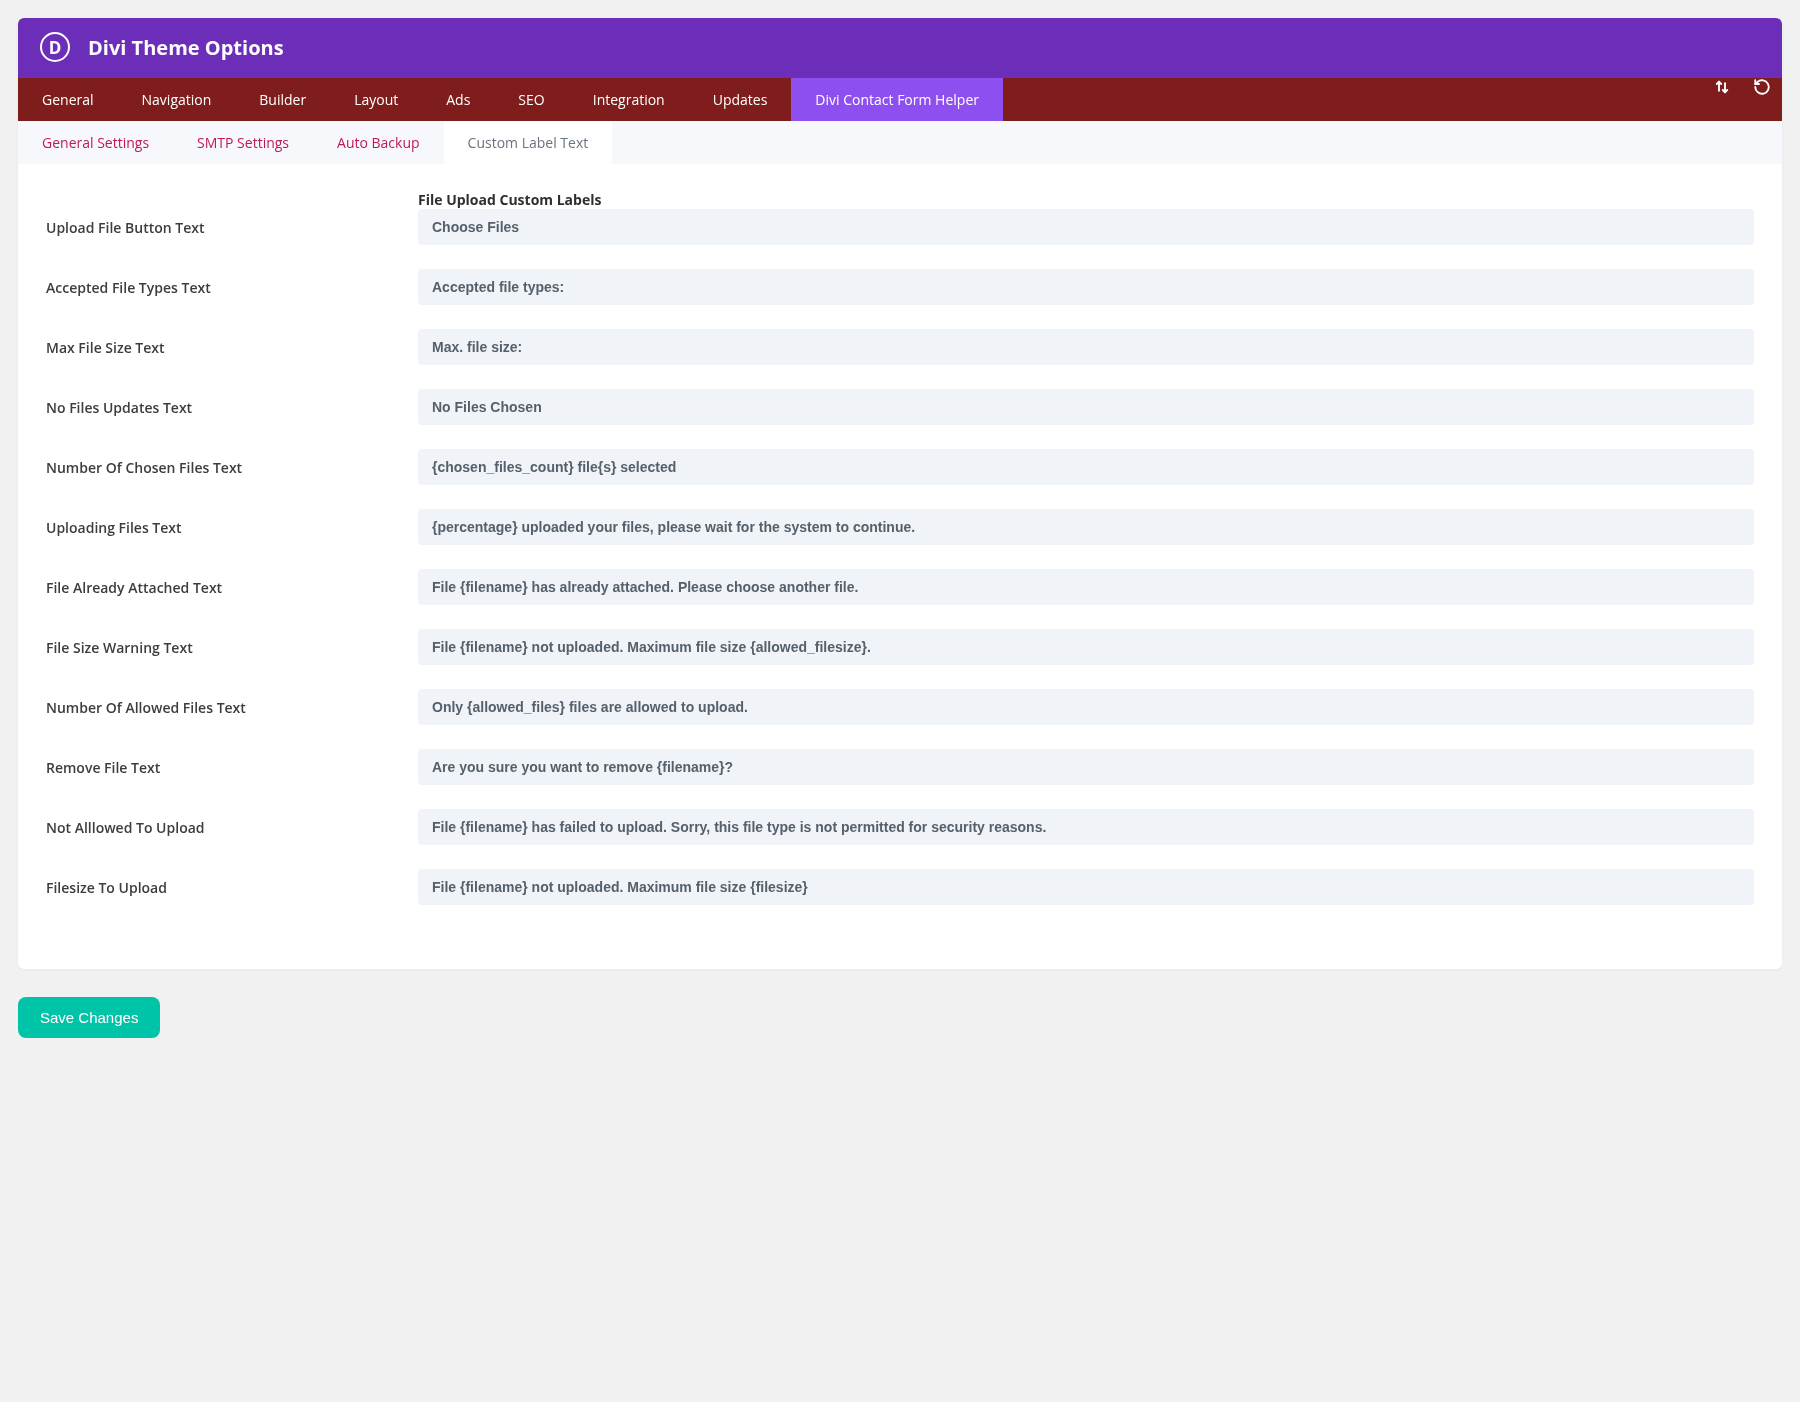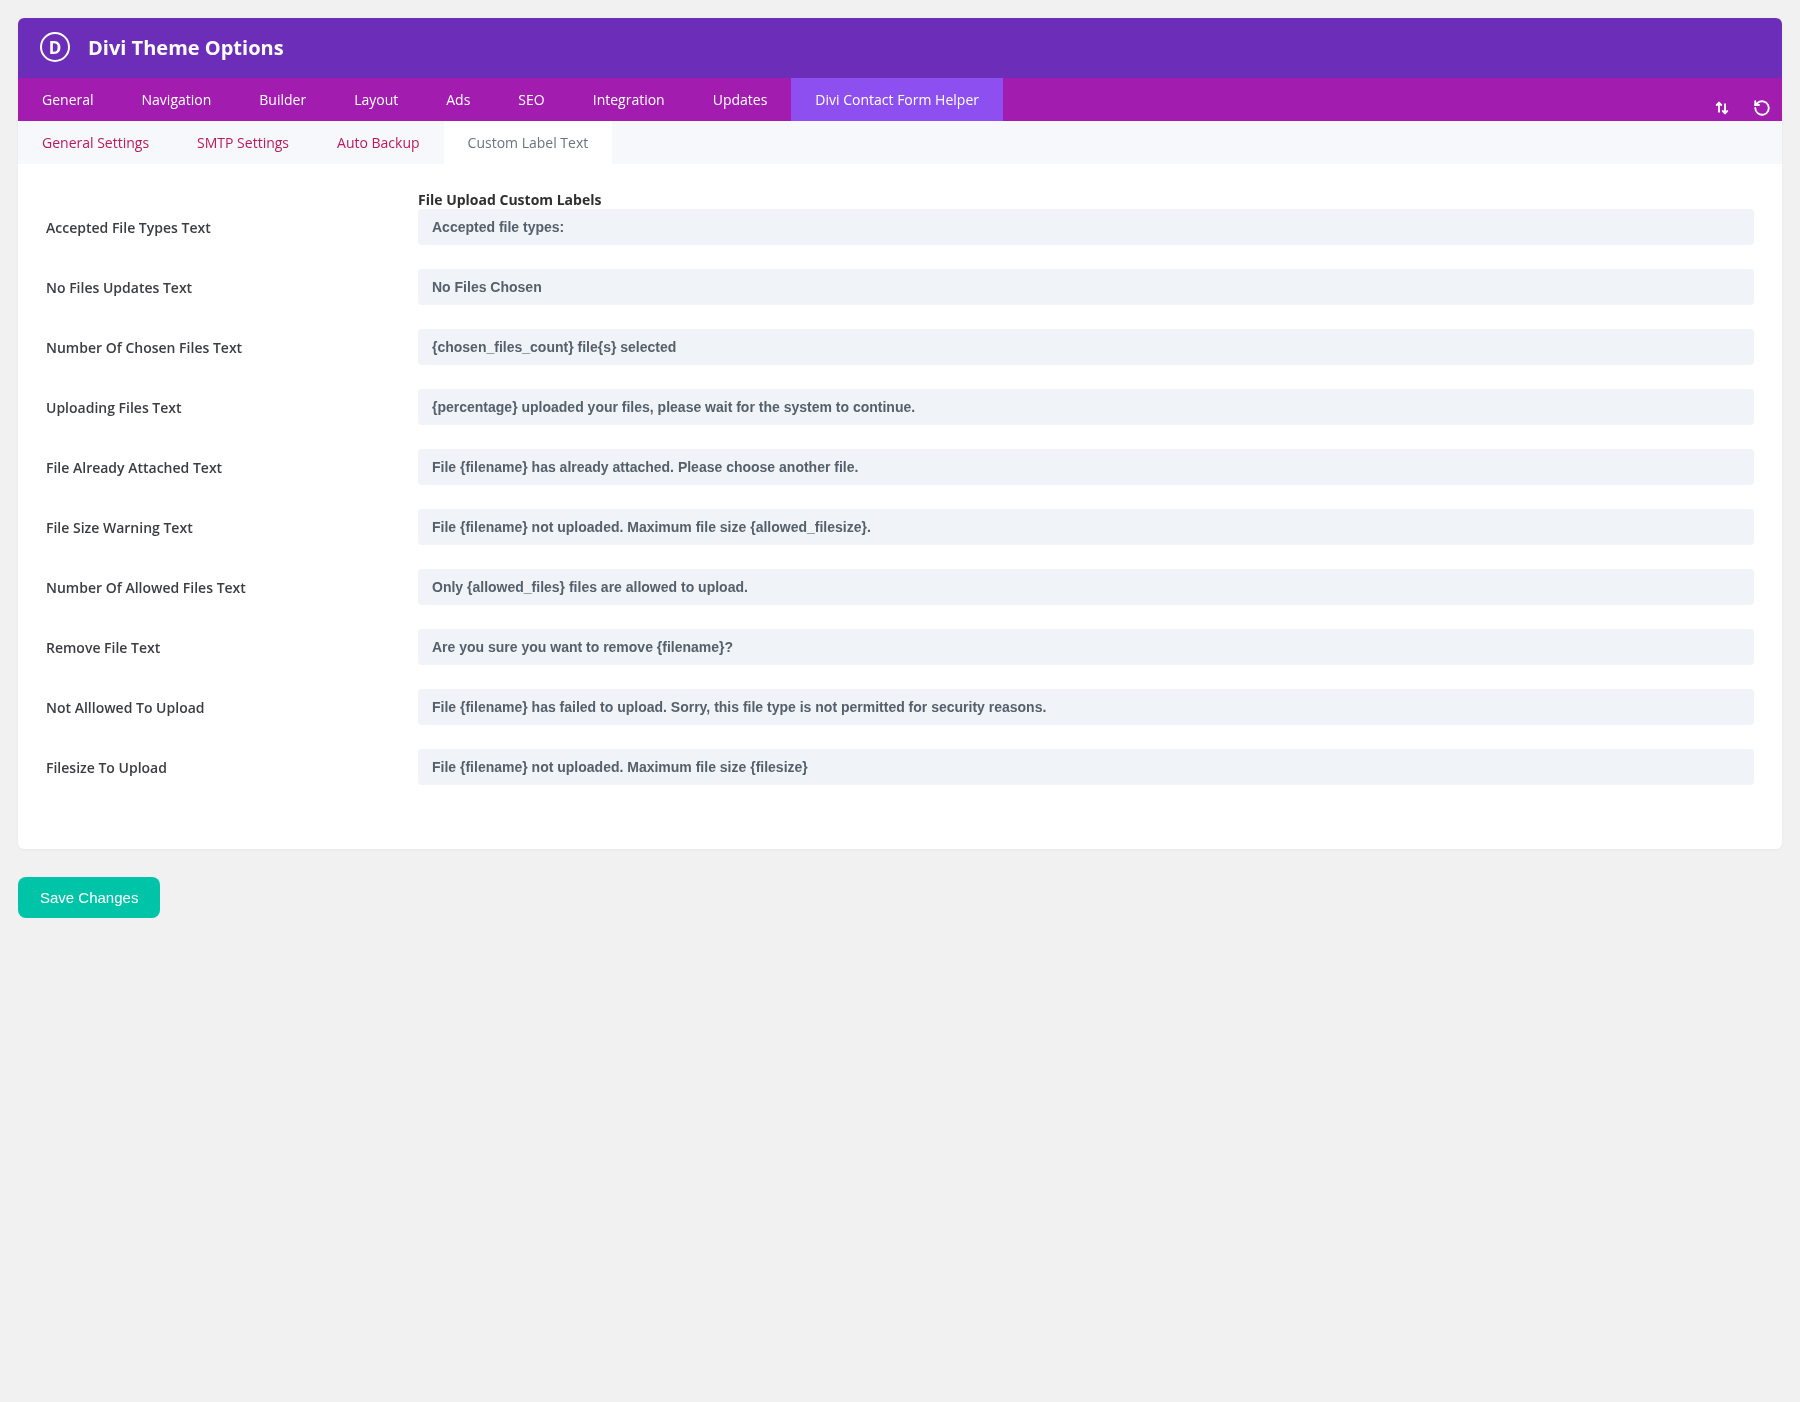--- a/index.html
+++ b/index.html
@@ -26,23 +26,23 @@
   .logo {
     width: 30px; height: 30px;
     border: 2px solid #fff;
     border-radius: 50%;
     display: flex; align-items: center; justify-content: center;
     font-weight: 700; font-size: 17px;
     margin-right: 18px;
   }
   .titlebar h1 { font-size: 20px; font-weight: 700; }
   .mainnav {
-    background: #a21caf;
-    display: flex;
-    align-items: flex-end;
+    background: #7f1d1d;
+    display: flex;
+    align-items: flex-start;
   }
   .mainnav .tab {
     color: #fff;
     padding: 12px 24px;
     font-size: 14px;
     cursor: pointer;
     display: flex;
     align-items: center;
   }
   .mainnav .tab.active { background: #8e4ff0; }
@@ -173,22 +173,30 @@
       <div class="subtab"><span>General Settings</span></div>
       <div class="subtab"><span>SMTP Settings</span></div>
       <div class="subtab"><span>Auto Backup</span></div>
       <div class="subtab active"><span>Custom Label Text</span></div>
     </div>
 
   <div class="content">
     <div class="section-title">File Upload Custom Labels</div>
     <div id="fields">
         <div class="row">
+          <label>Upload File Button Text</label>
+          <input type="text" value="Choose Files" style="">
+        </div>
+        <div class="row">
           <label>Accepted File Types Text</label>
           <input type="text" value="Accepted file types:" style="">
+        </div>
+        <div class="row">
+          <label>Max File Size Text</label>
+          <input type="text" value="Max. file size:" style="">
         </div>
         <div class="row">
           <label>No Files Updates Text</label>
           <input type="text" value="No Files Chosen" style="">
         </div>
         <div class="row">
           <label>Number Of Chosen Files Text</label>
           <input type="text" value="{chosen_files_count} file{s} selected" style="">
         </div>
         <div class="row">

